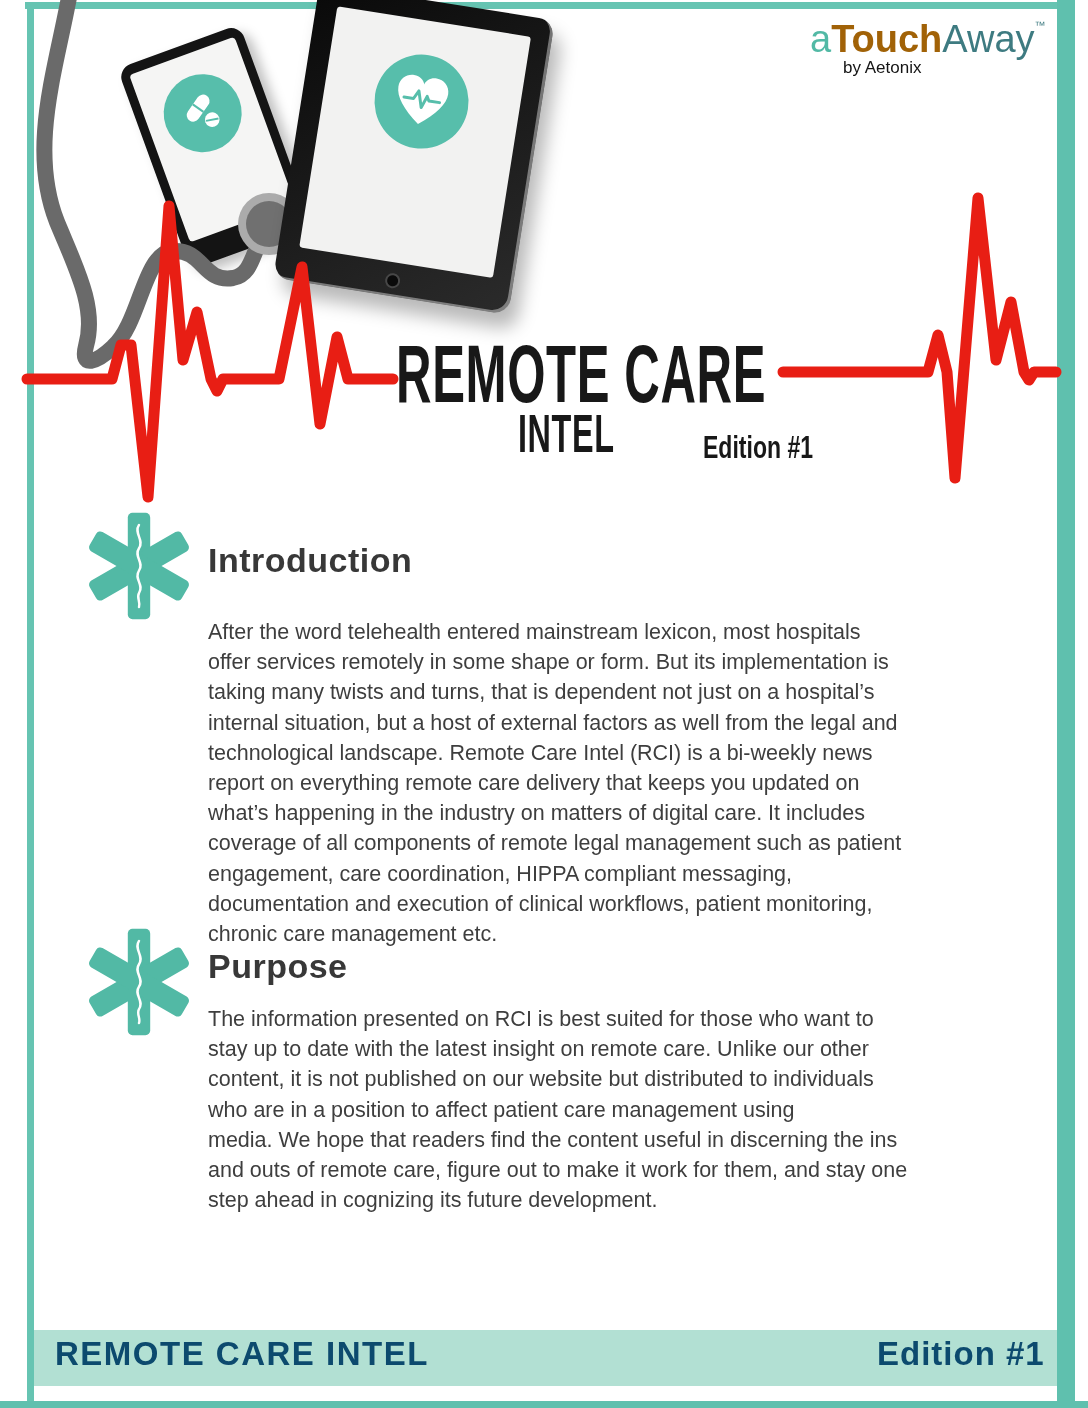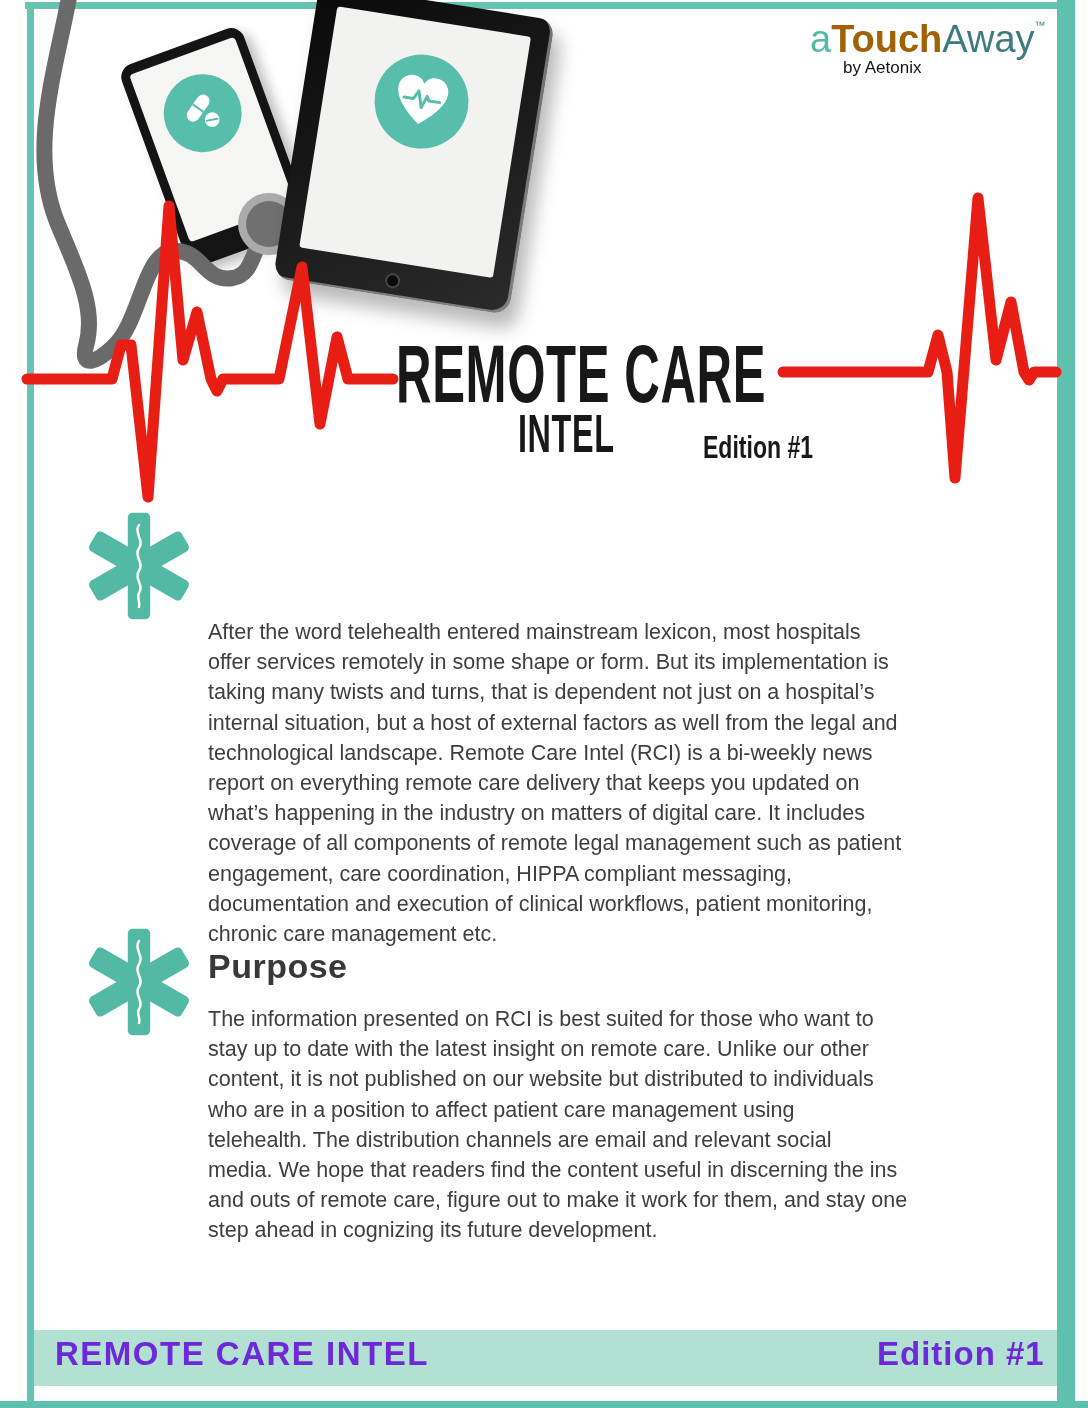--- a/index.html
+++ b/index.html
@@ -61,21 +61,21 @@
   .section-heading{position:absolute;left:208px;color:#383838;font-weight:700;font-size:34px;letter-spacing:0.5px;z-index:7;white-space:nowrap;}
   .head-intro{top:541px;}
   .head-purpose{top:947px;}
   .para{position:absolute;left:208px;color:#3E3E3E;font-size:21.5px;z-index:7;}
   .para div{white-space:nowrap;line-height:30.2px;}
   .para-intro{top:594px;margin-top:23px;}
   .para-purpose{top:1004px;}
 
   
   .footer-bar{position:absolute;left:27px;top:1330px;width:1035px;height:56px;background:#B2E0D3;z-index:1;}
-  .footer-text{position:absolute;color:#6d28d9;font-weight:700;font-size:33px;line-height:1;z-index:7;white-space:nowrap;}
+  .footer-text{position:absolute;color:#0c4a6e;font-weight:700;font-size:33px;line-height:1;z-index:7;white-space:nowrap;}
   .footer-left{left:55px;top:1337px;letter-spacing:1.5px;}
   .footer-right{left:877px;top:1337px;letter-spacing:1px;}
 </style>
 </head>
 <body>
 
 <div id="page">
 
   <div class="border-top"></div>
   <div class="border-left"></div>
@@ -133,20 +133,21 @@
   <div class="section-icon icon-intro">
     <svg width="112" height="112" viewBox="0 0 120 120">
       <g fill="#52B9A5">
         <rect x="48" y="3" width="24" height="114" rx="5"></rect>
         <rect x="48" y="3" width="24" height="114" rx="5" transform="rotate(60 60 60)"></rect>
         <rect x="48" y="3" width="24" height="114" rx="5" transform="rotate(120 60 60)"></rect>
       </g>
       <path d="M60 16 C54 25 66 32 60 41 C54 50 66 56 60 65 C54 74 66 80 60 89 C57 94 62 99 60 104" fill="none" stroke="#ffffff" stroke-width="2.6" stroke-linecap="round"></path>
     </svg>
   </div>
+  <div class="section-heading head-intro">Introduction</div>
   <div class="para para-intro">
       <div>After the word telehealth entered mainstream lexicon, most hospitals</div>
       <div>offer services remotely in some shape or form. But its implementation is</div>
       <div>taking many twists and turns, that is dependent not just on a hospital’s</div>
       <div>internal situation, but a host of external factors as well from the legal and</div>
       <div>technological landscape. Remote Care Intel (RCI) is a bi-weekly news</div>
       <div>report on everything remote care delivery that keeps you updated on</div>
       <div>what’s happening in the industry on matters of digital care. It includes</div>
       <div>coverage of all components of remote legal management such as patient</div>
       <div>engagement, care coordination, HIPPA compliant messaging,</div>
@@ -163,21 +164,20 @@
       </g>
       <path d="M60 16 C54 25 66 32 60 41 C54 50 66 56 60 65 C54 74 66 80 60 89 C57 94 62 99 60 104" fill="none" stroke="#ffffff" stroke-width="2.6" stroke-linecap="round"></path>
     </svg>
   </div>
   <div class="section-heading head-purpose">Purpose</div>
   <div class="para para-purpose">
       <div>The information presented on RCI is best suited for those who want to</div>
       <div>stay up to date with the latest insight on remote care. Unlike our other</div>
       <div>content, it is not published on our website but distributed to individuals</div>
       <div>who are in a position to affect patient care management using</div>
-      <div>telehealth. The distribution channels are email and relevant social</div>
       <div>media. We hope that readers find the content useful in discerning the ins</div>
       <div>and outs of remote care, figure out to make it work for them, and stay one</div>
       <div>step ahead in cognizing its future development.</div>
     </div>
 
   <div class="footer-bar"></div>
   <div class="footer-text footer-left">REMOTE CARE INTEL</div>
   <div class="footer-text footer-right">Edition #1</div>
 
 </div>

